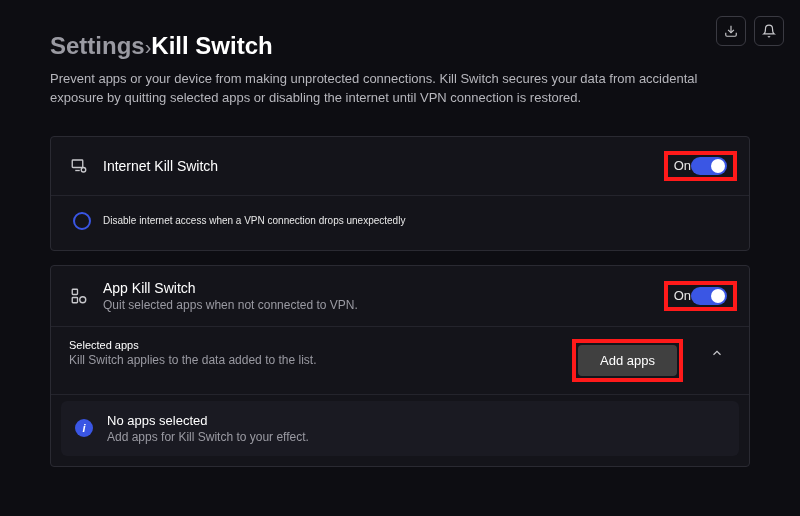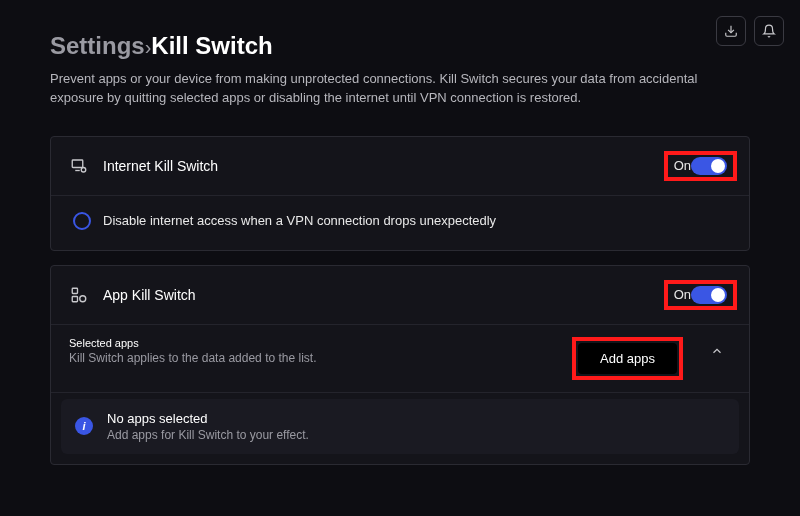--- a/index.html
+++ b/index.html
@@ -137,26 +137,26 @@
   .radio {
     width: 18px;
     height: 18px;
     border: 2px solid #c8c8cc;
     border-radius: 50%;
     flex-shrink: 0;
     position: relative;
     margin-left: 4px;
   }
   .radio.selected { border-color: #3a56e4; }
-  .radio-label { font-size: 13px; }
+  .radio-label { font-size: 10px; }
 
   .selected-row { align-items: flex-start; padding-top: 12px; padding-bottom: 12px; }
   .selected-row .row-main { padding-top: 0; }
   .add-btn {
-    background: #000000;
+    background: #404040;
     color: #fff;
     border: none;
     border-radius: 4px;
     padding: 8px 22px;
     font-size: 13px;
     font-weight: 500;
     cursor: pointer;
   }
   .add-highlight { border: 4px solid #ff1a1a; padding: 2px; }
   .chevron {
@@ -255,20 +255,21 @@
     <div class="row">
       <div class="row-icon">
         <svg width="18" height="18" viewBox="0 0 24 24" fill="none" stroke="currentColor" stroke-width="1.8">
             <rect x="3" y="3" width="7" height="7" rx="1"></rect>
             <rect x="3" y="14" width="7" height="7" rx="1"></rect>
             <circle cx="17" cy="17" r="4"></circle>
           </svg>
       </div>
       <div class="row-main">
         <div class="row-title">App Kill Switch</div>
+        <div class="row-sub">Quit selected apps when not connected to VPN.</div>
       </div>
       <div class="highlight-box">
         <div class="toggle-group">
           <span class="toggle-label">On</span>
           <div class="toggle">
               <div class="toggle-knob"></div>
             </div>
         </div>
       </div>
     </div>

